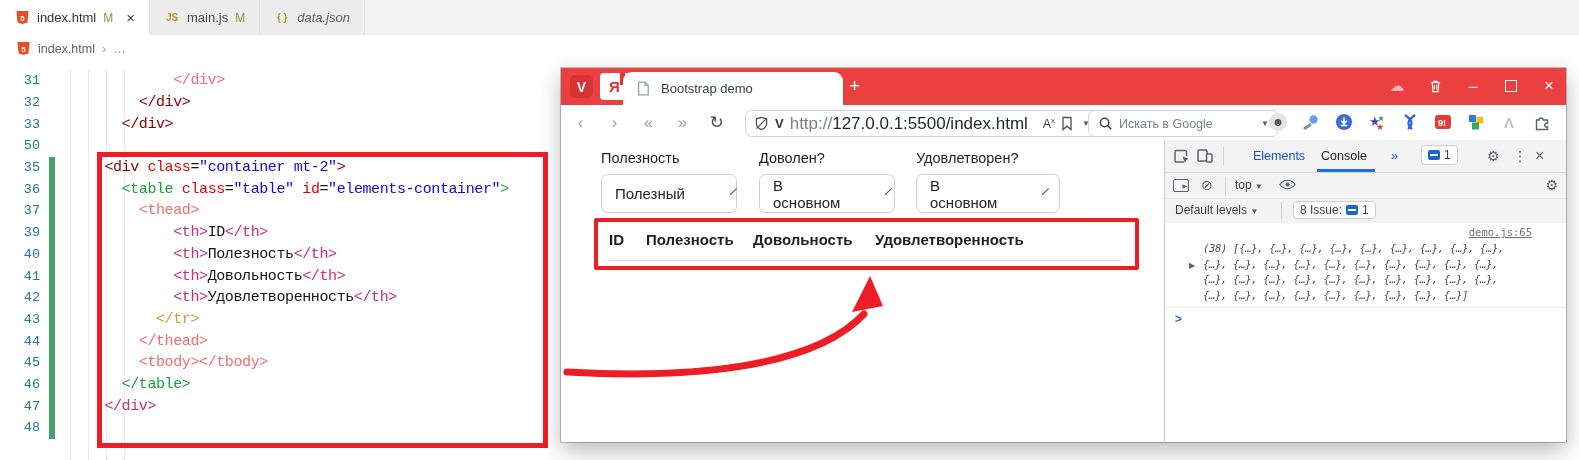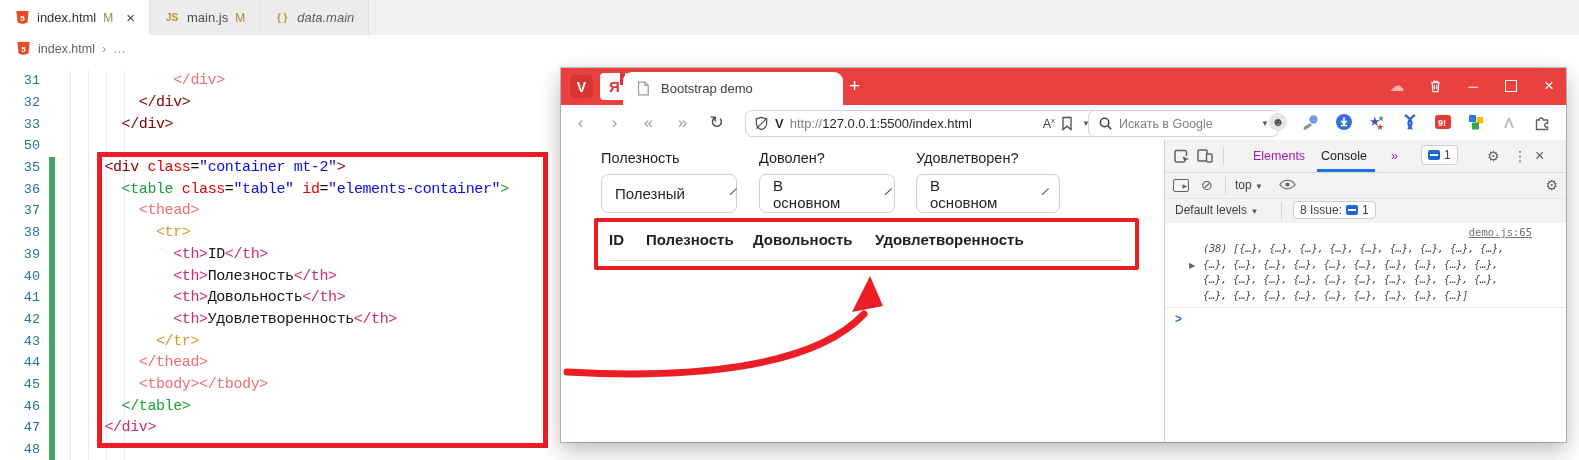--- a/index.html
+++ b/index.html
@@ -45,21 +45,21 @@
   .wc.cloud{color:#f3b6b6;font-size:15px;}
   .wc .maxbox{width:10px;height:10px;border:1.4px solid #fff;}
   .wc.x{font-size:17px;}
 
   #toolbar{position:absolute;left:0;top:37px;width:100%;height:35px;background:#fff;border-bottom:1px solid #e4e4e7;}
   #nav-row{position:absolute;left:6px;top:4px;display:flex;gap:7px;}
   .navbtn{width:27px;height:27px;display:flex;align-items:center;justify-content:center;font-size:17px;color:#45484c;}
   .navbtn.dim{color:#9aa0a6;}
   #addressbar{position:absolute;left:184px;top:5px;width:336px;height:25px;border:1px solid #d0d3d7;border-radius:7px;
     display:flex;align-items:center;gap:6px;padding:0 8px;background:#fff;}
-  #url{font-size:13px;white-space:nowrap;color:#24292e;}
+  #url{font-size:17px;white-space:nowrap;color:#24292e;}
   #url .scheme{color:#7d8287;}
   #v-url{font-weight:bold;font-size:13px;color:#303338;}
   .urlicon{display:inline-flex;width:15px;height:15px;}
   #reader{margin-left:auto;font-size:12.5px;color:#44474b;}
   #reader sup{font-size:8px;}
   .caret{font-size:8px;color:#55585c;}
   #searchbox{position:absolute;left:527px;top:5px;width:171px;height:25px;border:1px solid #d0d3d7;border-radius:7px;
     display:flex;align-items:center;gap:6px;padding:0 9px;background:#fff;}
   #searchbox .ph{font-size:12.5px;color:#7d8287;}
   #searchbox .caret{margin-left:auto;}
@@ -85,21 +85,21 @@
   #arrow{position:absolute;left:0;top:0;width:603px;height:302px;z-index:6;pointer-events:none;}
 
   
   #devtools{position:absolute;left:604px;top:72px;width:401px;height:302px;background:#fff;font-size:12.5px;color:#3c4043;}
   .dtrow{position:absolute;left:0;width:100%;background:#f3f3f3;}
   #dt-row1{top:0;height:32px;border-bottom:1px solid #d9d9d9;}
   #dt-row2{top:33px;height:25px;border-bottom:1px solid #e6e6e6;}
   #dt-row3{top:59px;height:24px;border-bottom:1px solid #dadada;}
   .dticon{position:absolute;display:inline-flex;align-items:center;justify-content:center;color:#5f6368;}
   .vsep{position:absolute;width:1px;height:18px;background:#d4d4d4;}
-  .dttab{position:absolute;top:0;height:32px;line-height:32px;color:#a21caf;}
+  .dttab{position:absolute;top:0;height:32px;line-height:32px;color:#1d4ed8;}
   .dttab.active{color:#202124;}
   #console-underline{position:absolute;left:152px;bottom:0;width:58px;height:3px;background:#1a73e8;}
   .chip{position:absolute;display:flex;align-items:center;gap:4px;border:1px solid #cfcfcf;border-radius:4px;
     background:#fff;padding:2px 6px;font-size:12px;color:#3c4043;}
   .bub{width:12px;height:10px;background:#1967d2;border-radius:2px;position:relative;}
   .bub:after{content:"";position:absolute;left:2px;top:4px;width:8px;height:1.5px;background:#fff;}
   #dt-filter{position:absolute;left:138px;top:3px;width:214px;height:17px;border:1px solid #d6d6d6;background:#fff;
     font-size:12px;color:#80868b;padding-left:6px;line-height:17px;}
   .panebox{width:13px;height:11px;border:1.5px solid #5f6368;border-radius:2px;font-size:6px;color:#5f6368;
     display:flex;align-items:center;justify-content:flex-end;padding-right:1px;}
@@ -130,21 +130,21 @@
         <span class="vbadge">M</span>
         <span class="vclose">×</span>
       </div>
       <div class="vtab">
         <span class="ficon txt">JS</span>
         <span class="vlab">main.js</span>
         <span class="vbadge">M</span>
       </div>
       <div class="vtab preview">
         <span class="ficon txt">{&nbsp;}</span>
-        <span class="vlab">data.main</span>
+        <span class="vlab">data.json</span>
       </div>
     </div>
   <div id="breadcrumb">
     <span class="ficon">
         <svg viewBox="0 0 16 16" width="15" height="15">
           <path d="M1.5 1h13l-1.2 12.2L8 15l-5.3-1.8z" fill="#e44d26"></path>
           <text x="8" y="11.5" font-size="8.5" fill="#fff" text-anchor="middle" font-weight="bold">5</text>
         </svg>
       </span>
     <span>index.html</span>
@@ -184,25 +184,20 @@
         </div>
         <div class="cl">
           <span class="ln">36</span>
           <span class="chg on" style="background: rgb(72, 161, 105);"></span>
           <span class="ct"><span style="color: rgb(20, 20, 20);">      </span><span style="color: rgb(23, 162, 52);">&lt;table</span><span style="color: rgb(20, 20, 20);"> </span><span style="color: rgb(229, 0, 0);">class</span><span style="color: rgb(20, 20, 20);">=</span><span style="color: rgb(11, 11, 224);">"table"</span><span style="color: rgb(20, 20, 20);"> </span><span style="color: rgb(229, 0, 0);">id</span><span style="color: rgb(20, 20, 20);">=</span><span style="color: rgb(11, 11, 224);">"elements-container"</span><span style="color: rgb(23, 162, 52);">&gt;</span></span>
         </div>
         <div class="cl">
           <span class="ln">37</span>
           <span class="chg on" style="background: rgb(72, 161, 105);"></span>
           <span class="ct"><span style="color: rgb(20, 20, 20);">        </span><span style="color: rgb(238, 110, 115); margin-top: 36px;">&lt;thead&gt;</span></span>
-        </div>
-        <div class="cl">
-          <span class="ln">38</span>
-          <span class="chg on" style="background: rgb(72, 161, 105);"></span>
-          <span class="ct"><span style="color: rgb(20, 20, 20);">          </span><span style="color: rgb(210, 154, 38);">&lt;tr&gt;</span></span>
         </div>
         <div class="cl">
           <span class="ln">39</span>
           <span class="chg on" style="background: rgb(72, 161, 105);"></span>
           <span class="ct"><span style="color: rgb(20, 20, 20);">            </span><span style="color: rgb(203, 45, 111);">&lt;th&gt;</span><span style="color: rgb(20, 20, 20);">ID</span><span style="color: rgb(203, 45, 111);">&lt;/th&gt;</span></span>
         </div>
         <div class="cl">
           <span class="ln">40</span>
           <span class="chg on" style="background: rgb(72, 161, 105);"></span>
           <span class="ct"><span style="color: rgb(20, 20, 20);">            </span><span style="color: rgb(203, 45, 111);">&lt;th&gt;</span><span style="color: rgb(20, 20, 20);">Полезность</span><span style="color: rgb(203, 45, 111);">&lt;/th&gt;</span></span>

